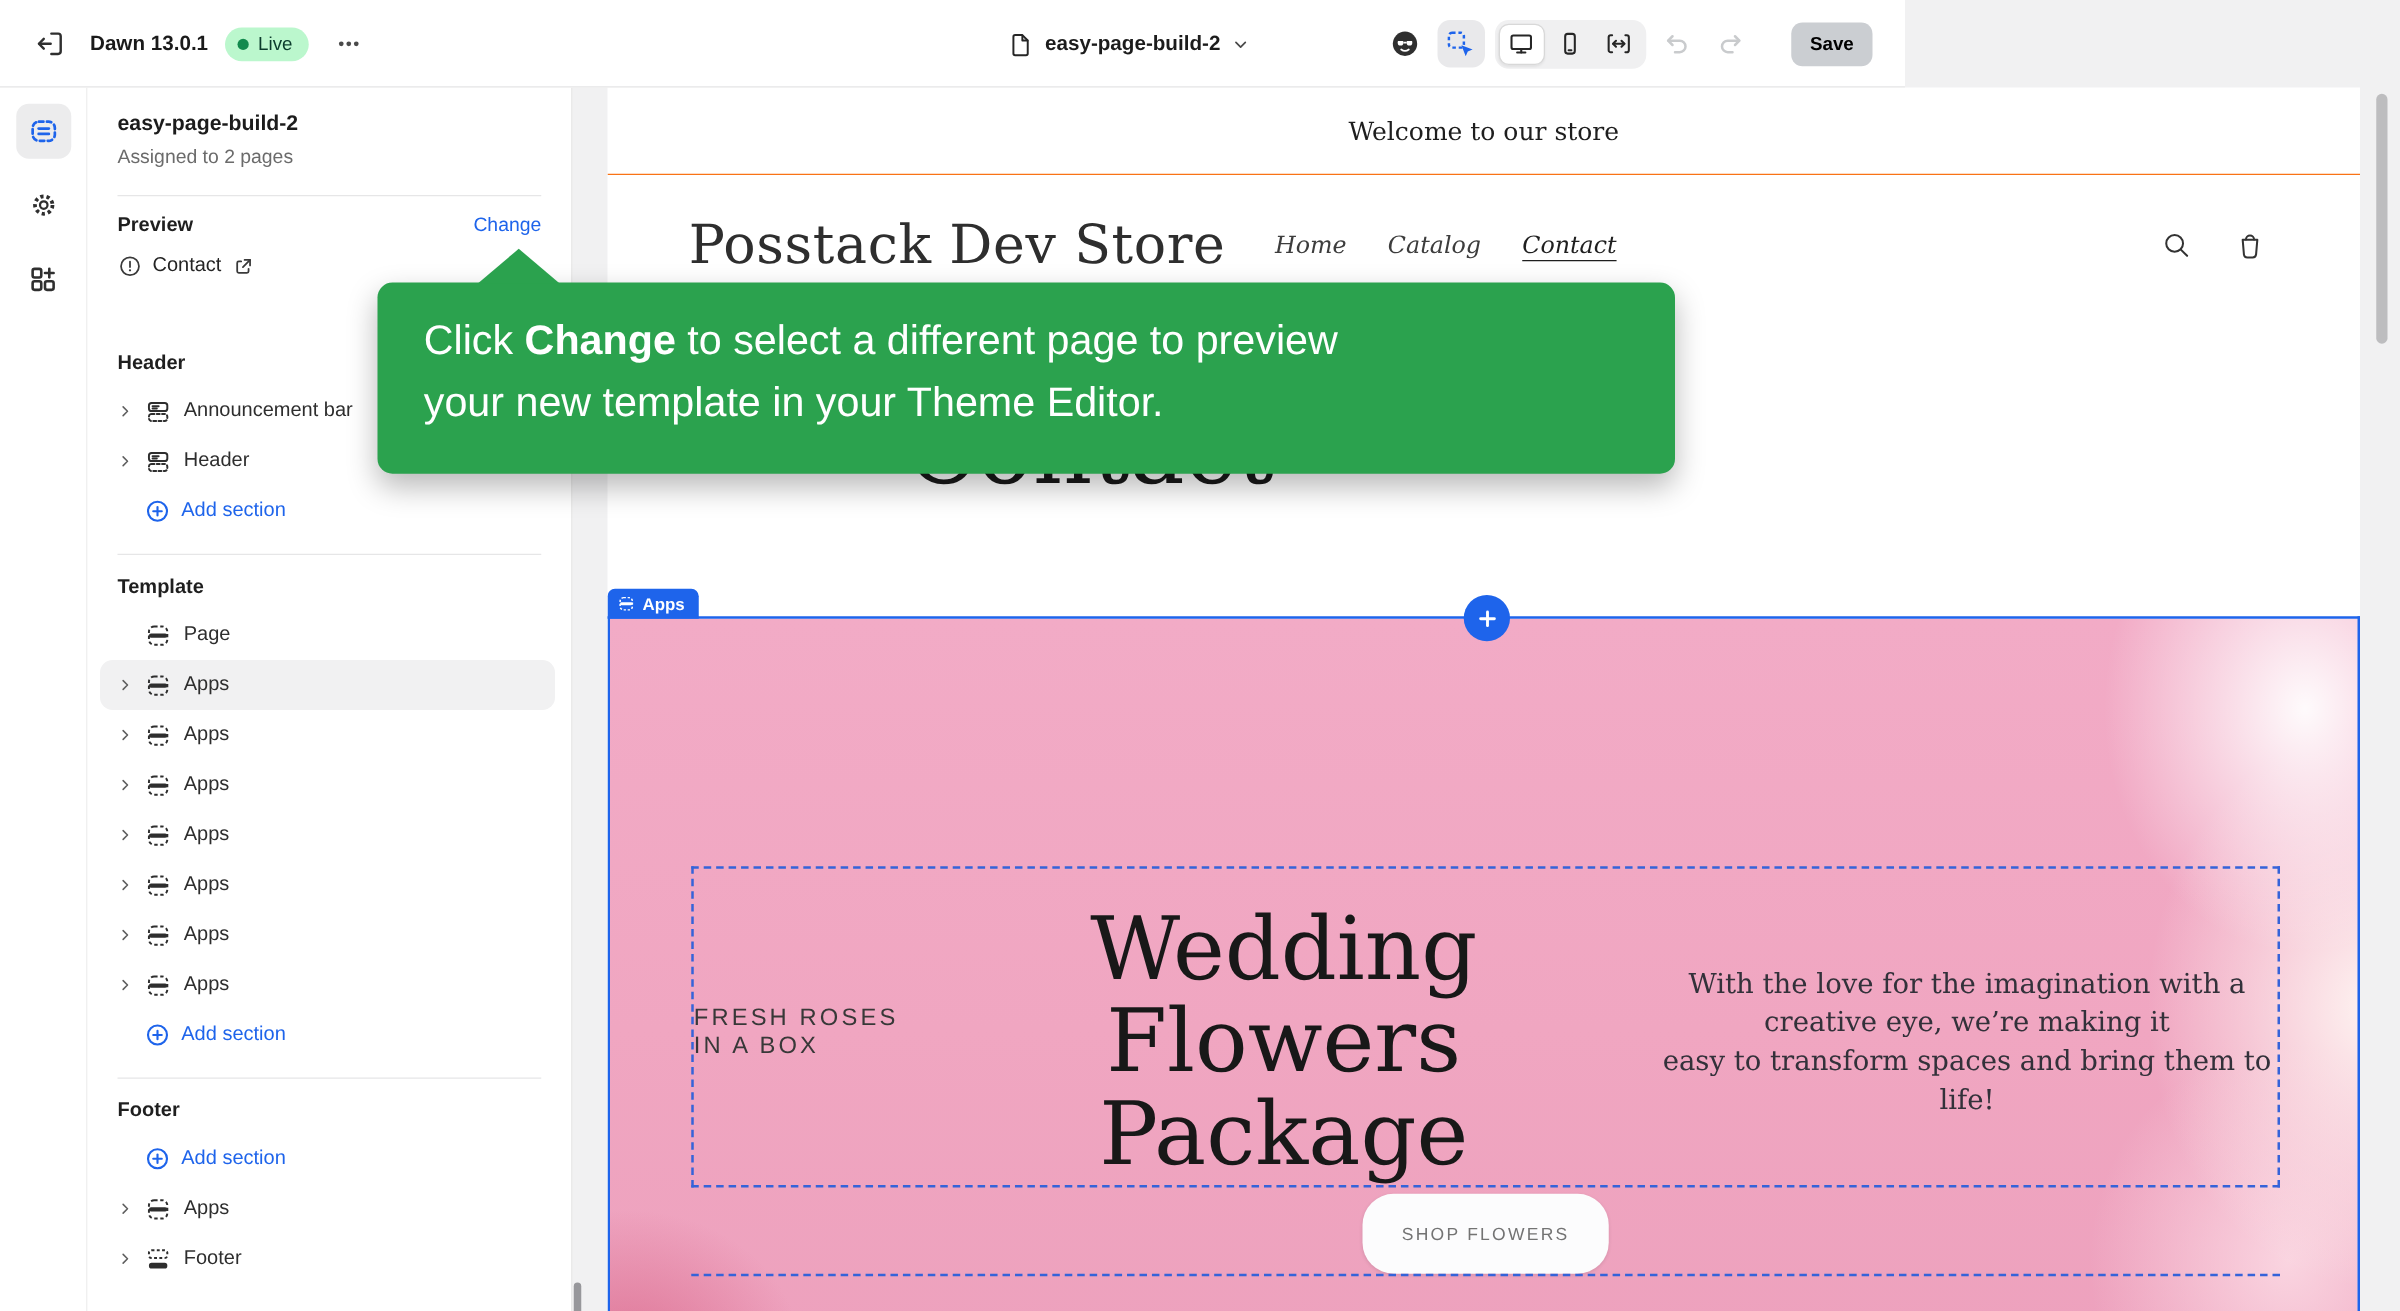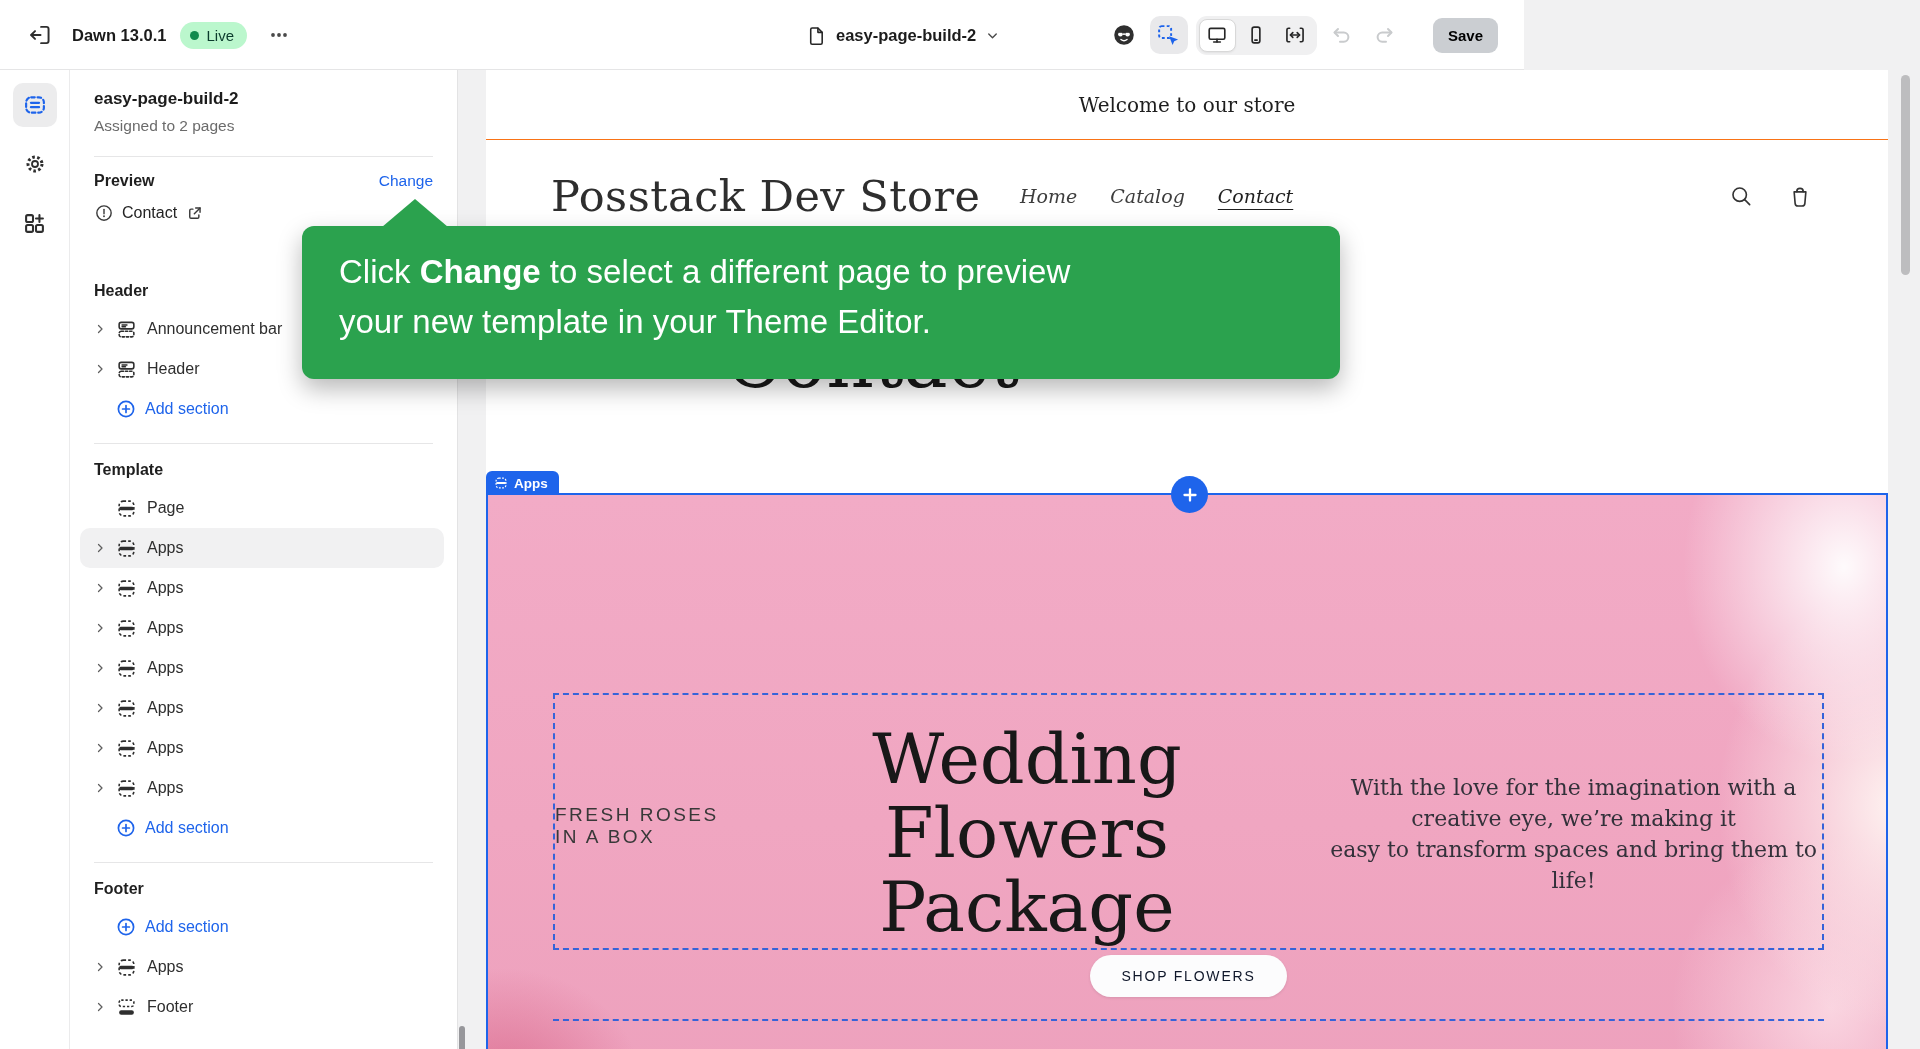--- a/index.html
+++ b/index.html
@@ -108,24 +108,24 @@
               cursor:pointer; }
   .dash-box { position:absolute; left:65px; top:198px; width:1271px; height:257px;
               border:2px dashed #3563d9; display:flex; flex-direction:row; align-items:center;
               padding-top:8px; }
   .eyebrow { font-size:19px; letter-spacing:2.5px; color:#383838; line-height:22px;
              font-family:"Liberation Sans", sans-serif; }
   .hero-title { margin-top:14px; font-family:"DejaVu Serif", serif; font-size:70px; line-height:74px;
                 color:#181818;text-align:center; }
   .hero-body { margin-top:16px; font-family:"DejaVu Serif", serif; font-size:22px; line-height:31px;
                color:#33313a; text-align:center; }
-  .shop-btn { position:absolute; left:602px; top:460px; width:197px; height:42px; border:none;
+  .shop-btn { position:absolute; left:602px; top:460px; width:197px; height:64px; border:none;
               border-radius:25px; background:#fcfcfd; box-shadow:0 1px 3px rgba(0,0,0,.10);
               font-family:"Liberation Sans", sans-serif; font-size:14px; letter-spacing:1.8px;
-              color:#0f172a; cursor:pointer; }
+              color:#737373; cursor:pointer; }
   .dash-line { position:absolute; left:65px; top:524px; width:1271px; height:0;
                border-top:2px dashed #3563d9; }
 
   .pv-scroll { position:absolute; left:1896px; top:70px; width:24px; height:979px; background:#f1f1f2; z-index:20; }
   .pv-thumb { position:absolute; left:5px; top:5px; width:9px; height:200px; background:#bdbdbf; border-radius:5px; }
 
   svg { display:block; }
 </style>
 </head>
 <body>

